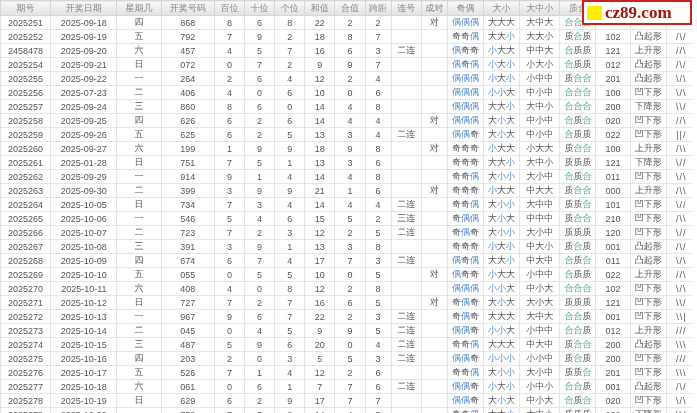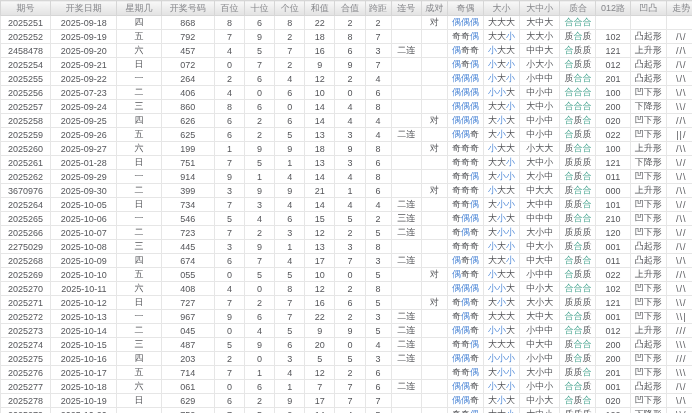--- a/index.html
+++ b/index.html
@@ -328,21 +328,21 @@
           <td class=""></td>
           <td><span>奇</span><span>奇</span><span class="c-blue">偶</span></td>
           <td><span>大</span><span class="c-blue">小</span><span class="c-blue">小</span></td>
           <td class="num">大小中</td>
           <td><span class="c-teal">合</span><span>质</span><span class="c-teal">合</span></td>
           <td class="num">011</td>
           <td class="c-blue">凹下形</td>
           <td class="trend">\/\</td>
         </tr>
         <tr>
-          <td class="link">3670976</td>
+          <td class="link">2025263</td>
           <td class="num">2025-09-30</td>
           <td class="num">二</td>
           <td class="link">399</td>
           <td class="num">3</td>
           <td class="num">9</td>
           <td class="num">9</td>
           <td class="num">21</td>
           <td class="num">1</td>
           <td class="num">6</td>
           <td class=""></td>
@@ -412,24 +412,24 @@
           <td class=""></td>
           <td><span>奇</span><span class="c-blue">偶</span><span>奇</span></td>
           <td><span>大</span><span class="c-blue">小</span><span class="c-blue">小</span></td>
           <td class="num">大小中</td>
           <td><span>质</span><span>质</span><span>质</span></td>
           <td class="num">120</td>
           <td class="c-blue">凹下形</td>
           <td class="trend">\//</td>
         </tr>
         <tr>
-          <td class="link">2275029</td>
+          <td class="link">2025267</td>
           <td class="num">2025-10-08</td>
           <td class="num">三</td>
-          <td class="link">445</td>
+          <td class="link">391</td>
           <td class="num">3</td>
           <td class="num">9</td>
           <td class="num">1</td>
           <td class="num">13</td>
           <td class="num">3</td>
           <td class="num">8</td>
           <td class=""></td>
           <td class=""></td>
           <td><span>奇</span><span>奇</span><span>奇</span></td>
           <td><span class="c-blue">小</span><span>大</span><span class="c-blue">小</span></td>
@@ -604,21 +604,21 @@
           <td class="num">小小中</td>
           <td><span>质</span><span class="c-teal">合</span><span>质</span></td>
           <td class="num">200</td>
           <td class="c-blue">凹下形</td>
           <td class="trend">///</td>
         </tr>
         <tr>
           <td class="link">2025276</td>
           <td class="num">2025-10-17</td>
           <td class="num">五</td>
-          <td class="link">714</td>
+          <td class="link">526</td>
           <td class="num">7</td>
           <td class="num">1</td>
           <td class="num">4</td>
           <td class="num">12</td>
           <td class="num">2</td>
           <td class="num">6</td>
           <td class=""></td>
           <td class=""></td>
           <td><span>奇</span><span>奇</span><span class="c-blue">偶</span></td>
           <td><span>大</span><span class="c-blue">小</span><span class="c-blue">小</span></td>
@@ -688,13 +688,17 @@
           <td class="num">大中小</td>
           <td><span>质</span><span>质</span><span>质</span></td>
           <td class="num">122</td>
           <td class="">下降形</td>
           <td class="trend">\\/</td>
         </tr>
       </tbody>
 
   </table>
 
+  <div class="logo">
+    <span class="sq"></span>
+    <span class="txt">cz89.com</span>
+  </div>
 </div>
 
 </body></html>

